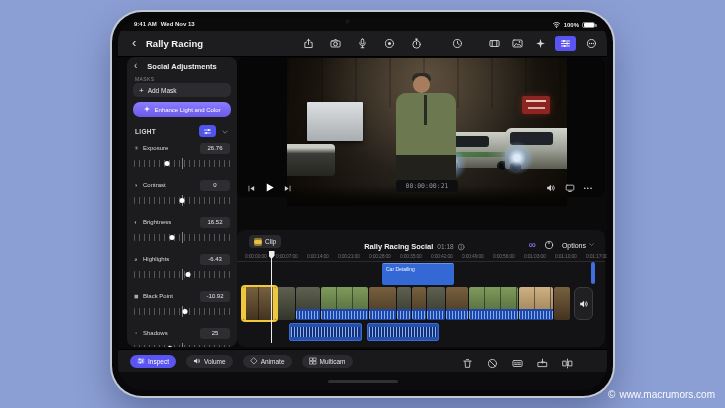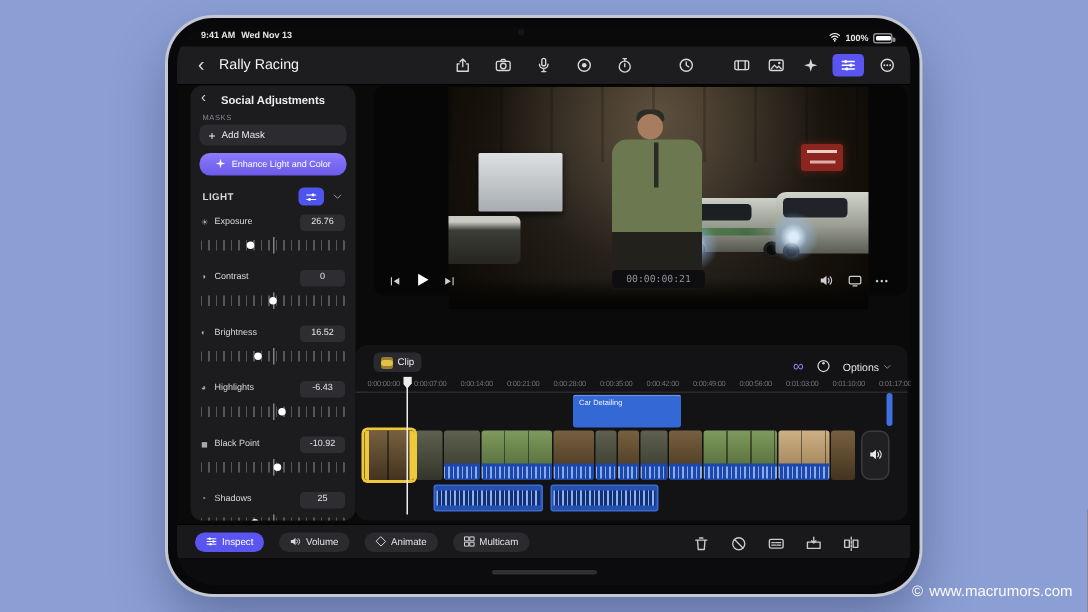--- a/index.html
+++ b/index.html
@@ -19,21 +19,21 @@
   .statusbar { position:absolute; left:0; top:0; width:100%; height:13px; color:#e7e7ea; }
   .sb-left { position:absolute; left:16px; top:3px; font-size:6px; font-weight:bold; display:flex; gap:4px; }
   .sb-right { position:absolute; right:12px; top:2px; display:flex; align-items:center; gap:3px; font-size:6px; font-weight:bold; }
   .batt { width:13px; height:6.5px; border:1px solid #8b8b90; border-radius:2px; position:relative; }
   .batt i { position:absolute; inset:.5px; background:#fff; border-radius:1px; display:block; }
   .batt u { position:absolute; right:-2.5px; top:1.5px; width:1.5px; height:3px; background:#8b8b90; border-radius:0 1px 1px 0; }
 
   
   .toolbar { position:absolute; left:0; top:13px; width:100%; height:26px; background:#1d1d20; border-bottom:1px solid #000; }
   .tb-back { position:absolute; left:14px; top:4px; color:#dcdce0; font-size:13px; line-height:16px; }
-  .tb-title { position:absolute; left:28px; top:7px; color:#f2f2f4; font-size:9.5px; font-weight:normal; }
+  .tb-title { position:absolute; left:28px; top:7px; color:#f2f2f4; font-size:9.5px; font-weight:bold; }
   .tb-center { position:absolute; left:50%; top:5px; transform:translateX(-50%); display:flex; gap:11px; }
   .tb-right { position:absolute; right:8px; top:5px; display:flex; gap:7px; align-items:center; }
   .tbi { width:16px; height:15px; display:flex; align-items:center; justify-content:center; border-radius:3px; }
   .tbi.active { background:#5a55f0; width:21px; }
   .tb-right .tbi:first-child { margin-right:14px; }
 
   
   .panel { position:absolute; left:9px; top:39px; width:110px; height:290px;
            background:#1c1c1f; border-radius:8px; overflow:hidden; }
   .pn-head { position:absolute; left:0; top:5px; width:100%; text-align:center; color:#ececef; font-size:7.5px; font-weight:bold; }
@@ -54,21 +54,21 @@
   .sl-ic { width:9px; color:#a9a9af; font-size:5.5px; }
   .sl-name { flex:1; color:#d9d9dd; font-size:6px; }
   .sl-val { min-width:30px; height:11px; background:#2e2e32; border-radius:3px; color:#e6e6e9;
             font-size:6px; display:flex; align-items:center; justify-content:center; padding:0 3px; }
   .sl-ruler { position:relative; margin-top:6px; height:7px;
               background:repeating-linear-gradient(90deg,#55555b 0 1px,transparent 1px 5px); border-radius:1px; }
   .sl-ruler .mid { position:absolute; left:50%; top:-2px; width:1px; height:11px; background:#808088; }
   .sl-ruler .dot { position:absolute; top:1px; width:5px; height:5px; border-radius:50%; background:#fff; transform:translateX(-50%); }
 
   
-  .viewer { position:absolute; left:131px; top:39px; right:2px; height:140px; background:#060607; border-radius:8px;text-align:right; }
+  .viewer { position:absolute; left:119px; top:39px; right:2px; height:140px; background:#060607; border-radius:8px;text-align:right; }
   .video { position:absolute; left:50px; top:1px; width:280px; height:148px; overflow:hidden; background:
       radial-gradient(ellipse at 50% 10%, rgba(255,214,150,.22), transparent 55%),
       radial-gradient(circle at 50% 35%, #39302a 0%, #241f19 45%, #141009 78%, #0a0806 100%); }
   .v-beams { position:absolute; left:0; top:0; width:100%; height:34%;
       background:repeating-linear-gradient(90deg, rgba(0,0,0,.35) 0 2px, transparent 2px 34px); opacity:.5; }
   .v-screen { position:absolute; left:7%; top:30%; width:20%; height:26%;
       background:linear-gradient(180deg,#dde0e2,#a8adb1); border-radius:1px; box-shadow:0 2px 4px rgba(0,0,0,.6); }
   .v-sign { position:absolute; left:84%; top:26%; width:10%; height:12%; background:#8c2420; border-radius:2px;
       box-shadow:0 0 6px rgba(160,40,30,.5); }
   .v-sign::before { content:""; position:absolute; left:15%; top:22%; width:70%; height:2px; background:rgba(255,235,225,.85); }
@@ -402,20 +402,29 @@
           </div>
         </div>
       </div>
 
       <div class="timeline">
         <div class="tl-head">
           <div class="clipchip">
             <span class="cc-ic"></span>
             <span>Clip</span>
           </div>
+          <div class="tl-title">
+            <span class="t1">Rally Racing Social</span>
+            <span class="t2">01:18</span>
+            <span id="infoicon"><svg width="8" height="8" viewBox="0 0 12 12" fill="none" stroke="#9a9aa0" stroke-width="1" stroke-linecap="round" stroke-linejoin="round">
+                  <circle cx="6" cy="6" r="4.4"></circle>
+                  <path d="M6 5.6v3"></path>
+                  <circle cx="6" cy="3.7" r=".7" fill="#9a9aa0" stroke="none"></circle>
+                </svg></span>
+          </div>
           <div class="tl-right">
             <span class="loopg">∞</span>
             <span id="jogicon"><svg width="10" height="10" viewBox="0 0 12 12" fill="none" stroke="#d6d6db" stroke-width="1" stroke-linecap="round" stroke-linejoin="round">
                   <circle cx="6" cy="6" r="4.4"></circle>
                   <circle cx="6" cy="3.7" r="1" fill="#d6d6db" stroke="none"></circle>
                 </svg></span>
             <span class="optlbl">
               <span>Options</span>
               <span id="optchev"><svg width="7" height="7" viewBox="0 0 12 12" fill="none" stroke="#9a9aa0" stroke-width="1" stroke-linecap="round" stroke-linejoin="round">
                     <path d="M2.8 4.6 6 7.8 9.2 4.6"></path>

